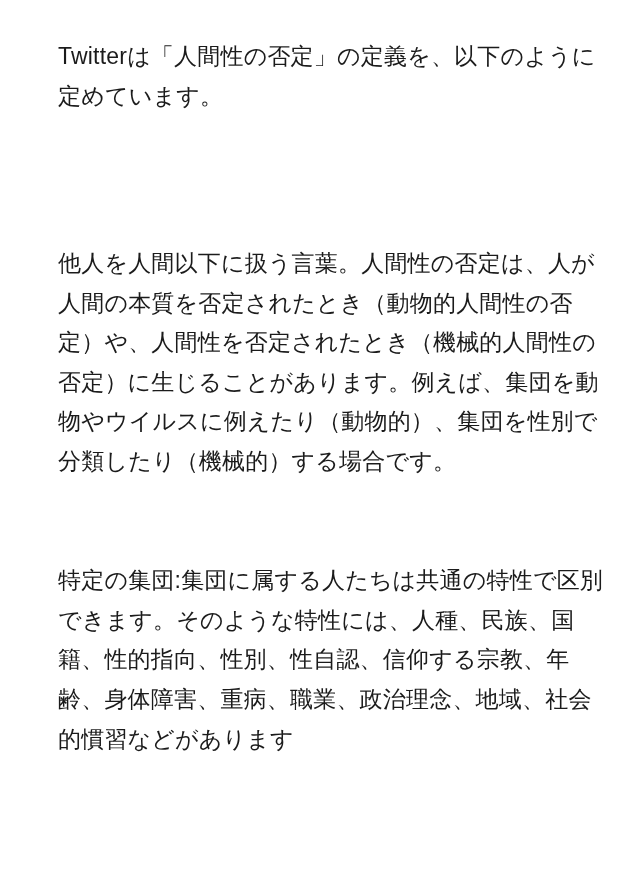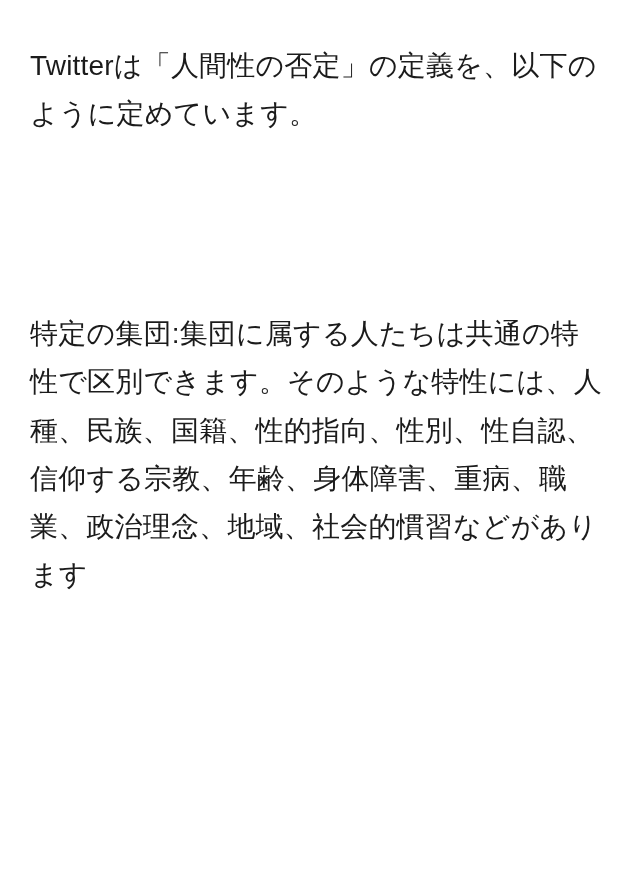--- a/index.html
+++ b/index.html
@@ -15,42 +15,44 @@
     overflow: hidden;
   }
   .page {
     width: 640px;
     height: 892px;
     box-sizing: border-box;
     padding: 14px 36px 0 30px;
     background: #ffffff;
   }
   .para {
-    font-size: 28px;
+    font-size: 23px;
     line-height: 1.72;
     letter-spacing: 0.2px;
     color: #1b1b1b;
     text-align: left;
     white-space: pre-wrap;
     word-break: break-all;
+    margin-left: 28px;
   }
   .gap-large {
     height: 82px;
   }
   .gap-small {
     height: 34px;
   }
 </style>
 </head>
 <body>
 
 <div class="page">
 
   <p class="para">Twitterは「人間性の否定」の定義を、以下のように定めています。</p>
 
   <div class="gap-large"></div>
 
+  <p class="para">他人を人間以下に扱う言葉。人間性の否定は、人が人間の本質を否定されたとき（動物的人間性の否定）や、人間性を否定されたとき（機械的人間性の否定）に生じることがあります。例えば、集団を動物やウイルスに例えたり（動物的）、集団を性別で分類したり（機械的）する場合です。</p>
 
   <div class="gap-small"></div>
 
   <p class="para">特定の集団:集団に属する人たちは共通の特性で区別できます。そのような特性には、人種、民族、国籍、性的指向、性別、性自認、信仰する宗教、年齢、身体障害、重病、職業、政治理念、地域、社会的慣習などがあります</p>
 
 </div>
 
 </body></html>

